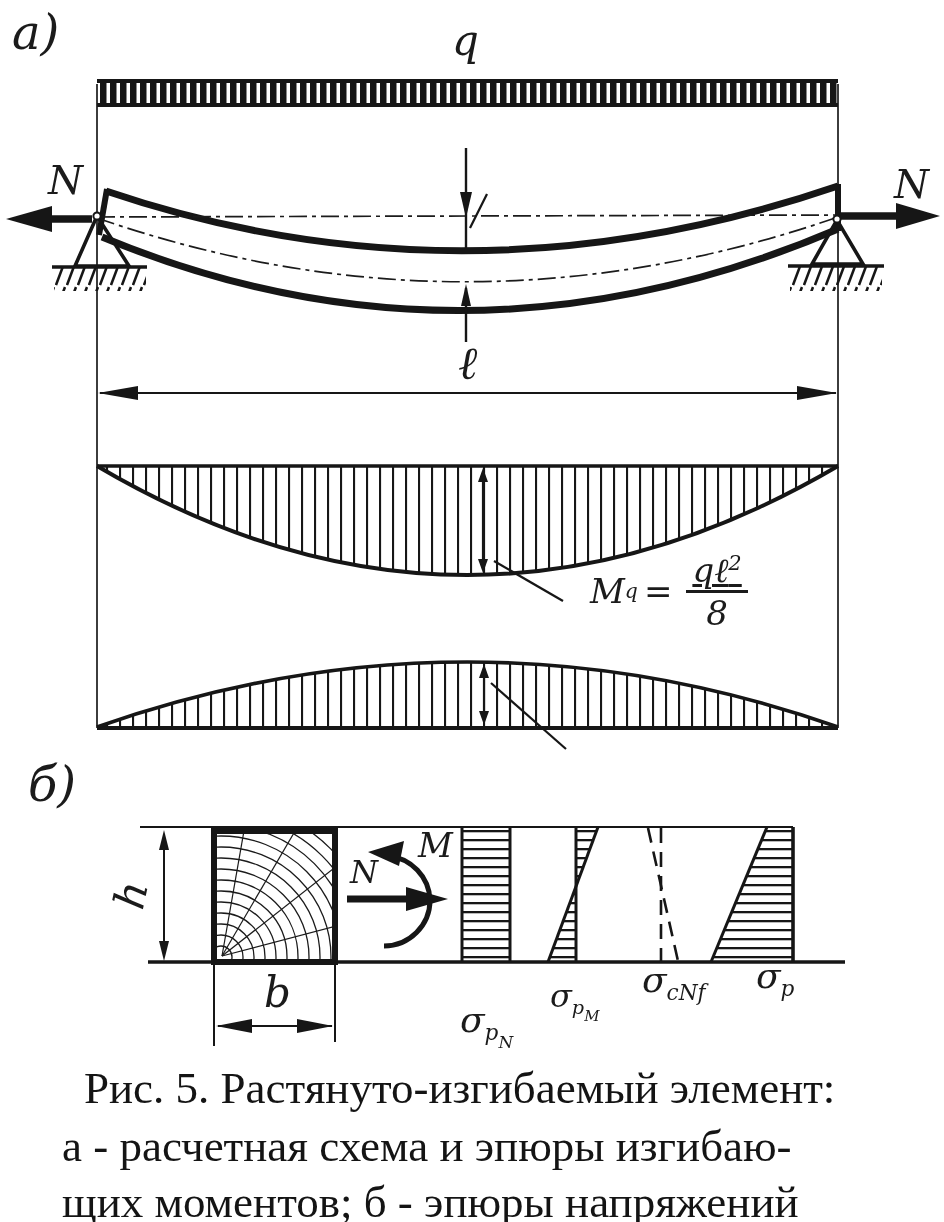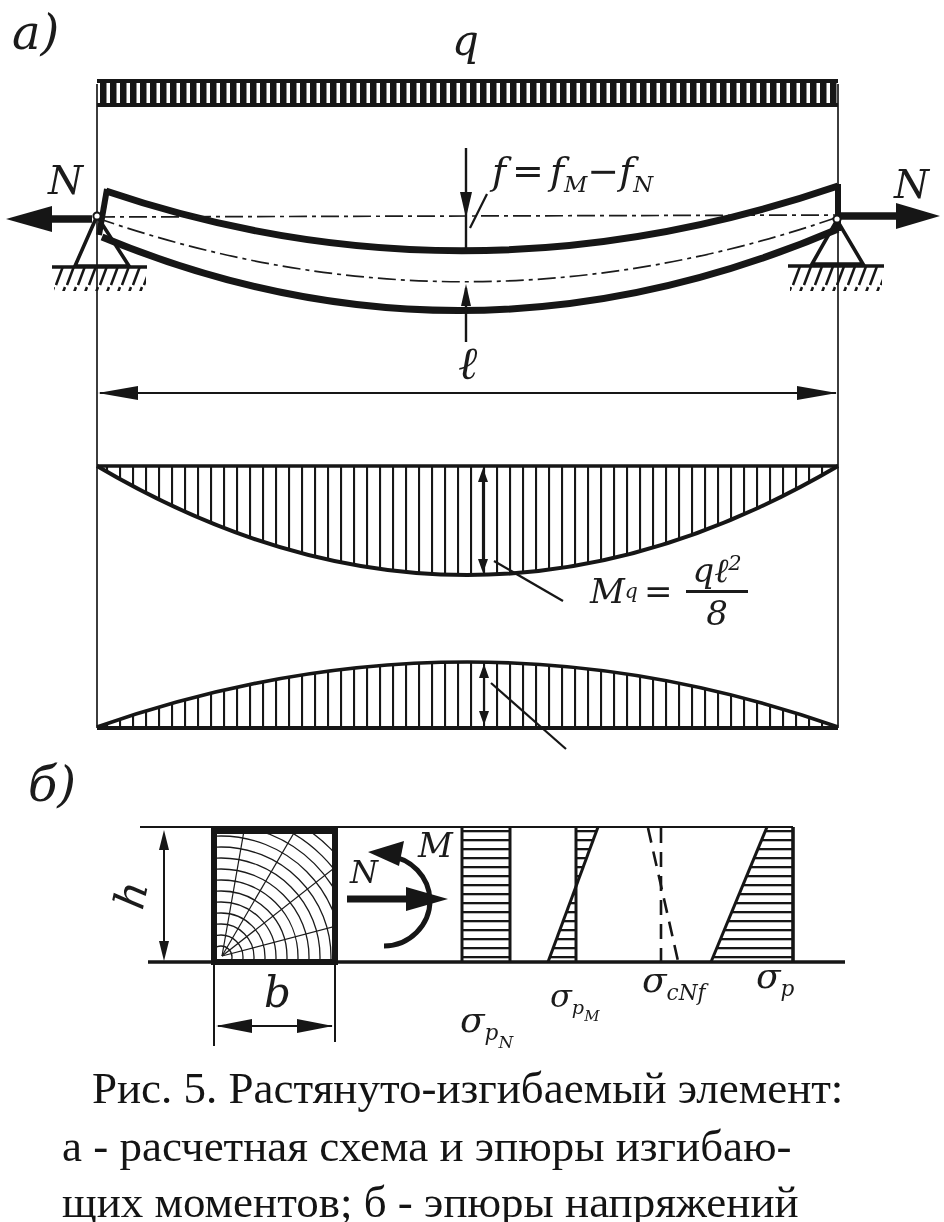--- a/index.html
+++ b/index.html
@@ -4,21 +4,21 @@
 <style>
   html,body{margin:0;padding:0;background:#e8e8e8;}
   .page{position:relative;width:944px;height:1222px;background:#ffffff;overflow:hidden;
         font-family:"DejaVu Serif",serif;color:#1b1b1b;}
   svg{position:absolute;left:0;top:0;}
   .lbl{position:absolute;font-family:"DejaVu Serif",serif;font-style:italic;
        color:#1b1b1b;white-space:nowrap;line-height:1;}
   .s1{font-size:0.60em;vertical-align:-0.35em;}
   .s2{font-size:0.78em;vertical-align:-0.45em;}
   .frac{display:inline-flex;flex-direction:column;align-items:center;vertical-align:middle;margin-left:8px;}
-  .frac .num{padding:0 6px 3px 6px;border-bottom:3px solid #1b1b1b;}
+  .frac .num{padding:0 6px 3px 6px;border-bottom:3px solid #1b1b1b;text-decoration:underline;}
   .frac .den{padding-top:3px;}
   .frac sup{font-size:0.62em;vertical-align:0.55em;}
   .eq{margin:0 6px;}
   .rot{transform:rotate(-78deg);transform-origin:center;}
   .cap{position:absolute;font-family:"Liberation Serif",serif;color:#141414;white-space:nowrap;line-height:1;}
   .cap.it{}
 </style>
 </head>
 <body>
 
@@ -206,23 +206,20 @@
     </g>
   </g>
 </svg>
 
 <div class="lbl" style="left:12px;top:8px;font-size:48px"><span>а)</span></div>
 <div class="lbl" style="left:452px;top:20px;font-size:42px"><span>q</span></div>
 
 <div class="lbl" style="left:48px;top:160px;font-size:40px"><span>N</span></div>
 <div class="lbl" style="left:894px;top:164px;font-size:40px"><span>N</span></div>
 
-<div class="lbl" style="left:492px;top:152px;font-size:38px">
-  <span>f</span><span class="eq">=</span><span>f</span><span class="s1">M</span><span>−</span><span>f</span><span class="s1">N</span>
-</div>
 
 <div class="lbl" style="left:458px;top:340px;font-size:46px"><span>ℓ</span></div>
 
 <div class="lbl" style="left:590px;top:552px;font-size:34px;display:flex;align-items:center">
   <span>M</span>
       <span class="s1">q</span>
   <span class="eq">=</span>
   <span class="frac">
         <span class="num"><span>qℓ</span><sup>2</sup></span>
         <span class="den">8</span>
@@ -244,18 +241,18 @@
   <span>σ</span><span class="s1"><span>p</span><span class="s2">M</span></span>
 </div>
 <div class="lbl" style="left:642px;top:962px;font-size:36px">
   <span>σ</span><span class="s1"><span>cNf</span><span class="s2"></span></span>
 </div>
 <div class="lbl" style="left:756px;top:958px;font-size:36px">
   <span>σ</span><span class="s1"><span>p</span><span class="s2"></span></span>
 </div>
 
 <div>
-  <div class="cap" style="left:92px;top:1066px;font-size:45px"><span>Рис. 5. Растянуто-изгибаемый элемент:</span></div>
+  <div class="cap" style="left:84px;top:1066px;font-size:45px"><span>Рис. 5. Растянуто-изгибаемый элемент:</span></div>
   <div class="cap it" style="left:62px;top:1124px;font-size:45px"><span>а - расчетная схема и эпюры изгибаю-</span></div>
   <div class="cap it" style="left:62px;top:1180px;font-size:45px"><span>щих моментов; б - эпюры напряжений</span></div>
 </div>
 
 </div>
 
 </body></html>

